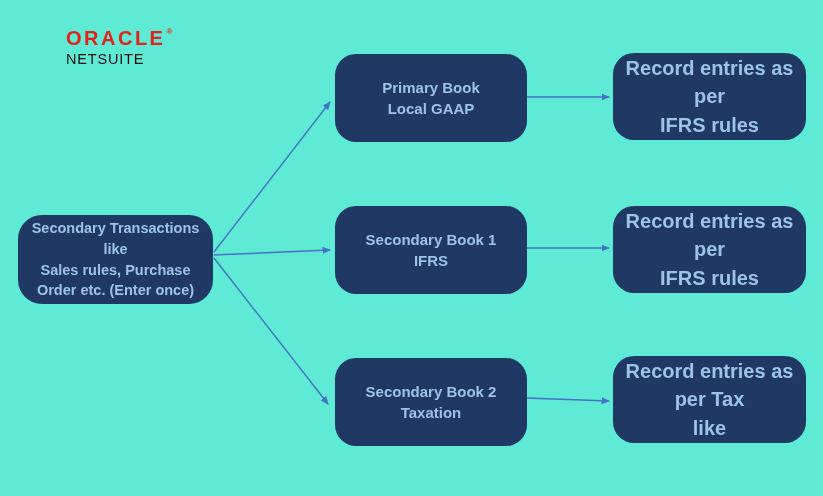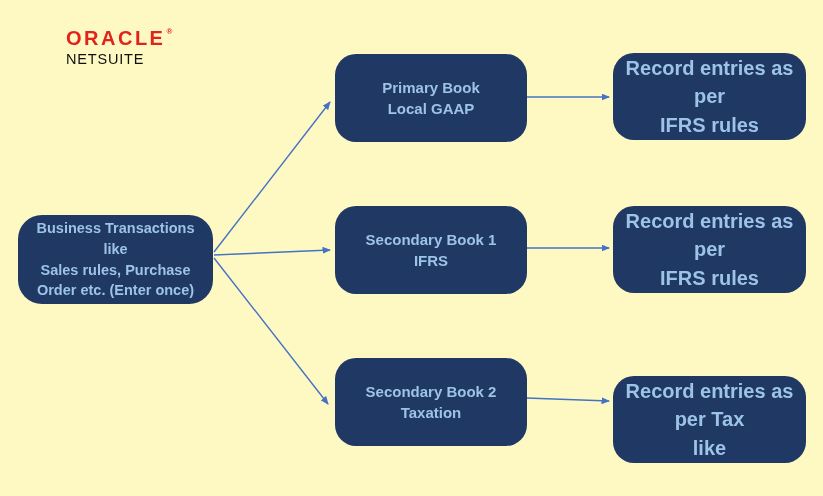--- a/index.html
+++ b/index.html
@@ -5,21 +5,21 @@
   html, body {
     margin: 0;
     padding: 0;
     background: #ffffff;
     font-family: "Liberation Sans", sans-serif;
   }
   .canvas {
     position: relative;
     width: 823px;
     height: 496px;
-    background: #fef9c3;
+    background: #5eead4;
     overflow: hidden;
   }
 
   
   .logo {
     position: absolute;
     left: 66px;
     top: 28px;
     line-height: 1;
   }
@@ -76,21 +76,21 @@
     font-size: 14.5px;
   }
   .box-book   { left: 335px; width: 192px; height: 88px; font-size: 15px; }
   .box-record { left: 613px; width: 193px; height: 87px; font-size: 20px; }
 
   .row-0.box-book   { top: 54px;  }
   .row-1.box-book   { top: 206px; }
   .row-2.box-book   { top: 358px; }
   .row-0.box-record { top: 53px;  }
   .row-1.box-record { top: 206px; }
-  .row-2.box-record { top: 376px; }
+  .row-2.box-record { top: 356px; }
 </style>
 </head>
 <body>
 
 <div class="canvas">
 
   <div class="logo">
     <div class="oracle-line">
       <span>ORACLE</span><span class="reg">®</span>
     </div>
@@ -107,21 +107,21 @@
     </defs>
     <line x1="214" y1="252" x2="330" y2="102" stroke="#4472c4" stroke-width="1.4" marker-end="url(#ah)"></line>
     <line x1="214" y1="255" x2="330" y2="250" stroke="#4472c4" stroke-width="1.4" marker-end="url(#ah)"></line>
     <line x1="214" y1="258" x2="328" y2="404" stroke="#4472c4" stroke-width="1.4" marker-end="url(#ah)"></line>
     <line x1="527" y1="97" x2="609" y2="97" stroke="#4472c4" stroke-width="1.4" marker-end="url(#ah)"></line>
     <line x1="527" y1="248" x2="609" y2="248" stroke="#4472c4" stroke-width="1.4" marker-end="url(#ah)"></line>
     <line x1="526" y1="398" x2="609" y2="401" stroke="#4472c4" stroke-width="1.4" marker-end="url(#ah)"></line>
   </svg>
 
   <div class="box box-source">
-    <div class="ln">Business Transactions like</div>
+    <div class="ln">Secondary Transactions like</div>
     <div class="ln">Sales rules, Purchase</div>
     <div class="ln">Order etc. (Enter once)</div>
   </div>
 
   <div class="box box-book row-0">
     <div class="ln">Primary Book</div>
     <div class="ln">Local GAAP</div>
   </div>
   <div class="box box-record row-0">
     <div class="ln">Record entries as per</div>

